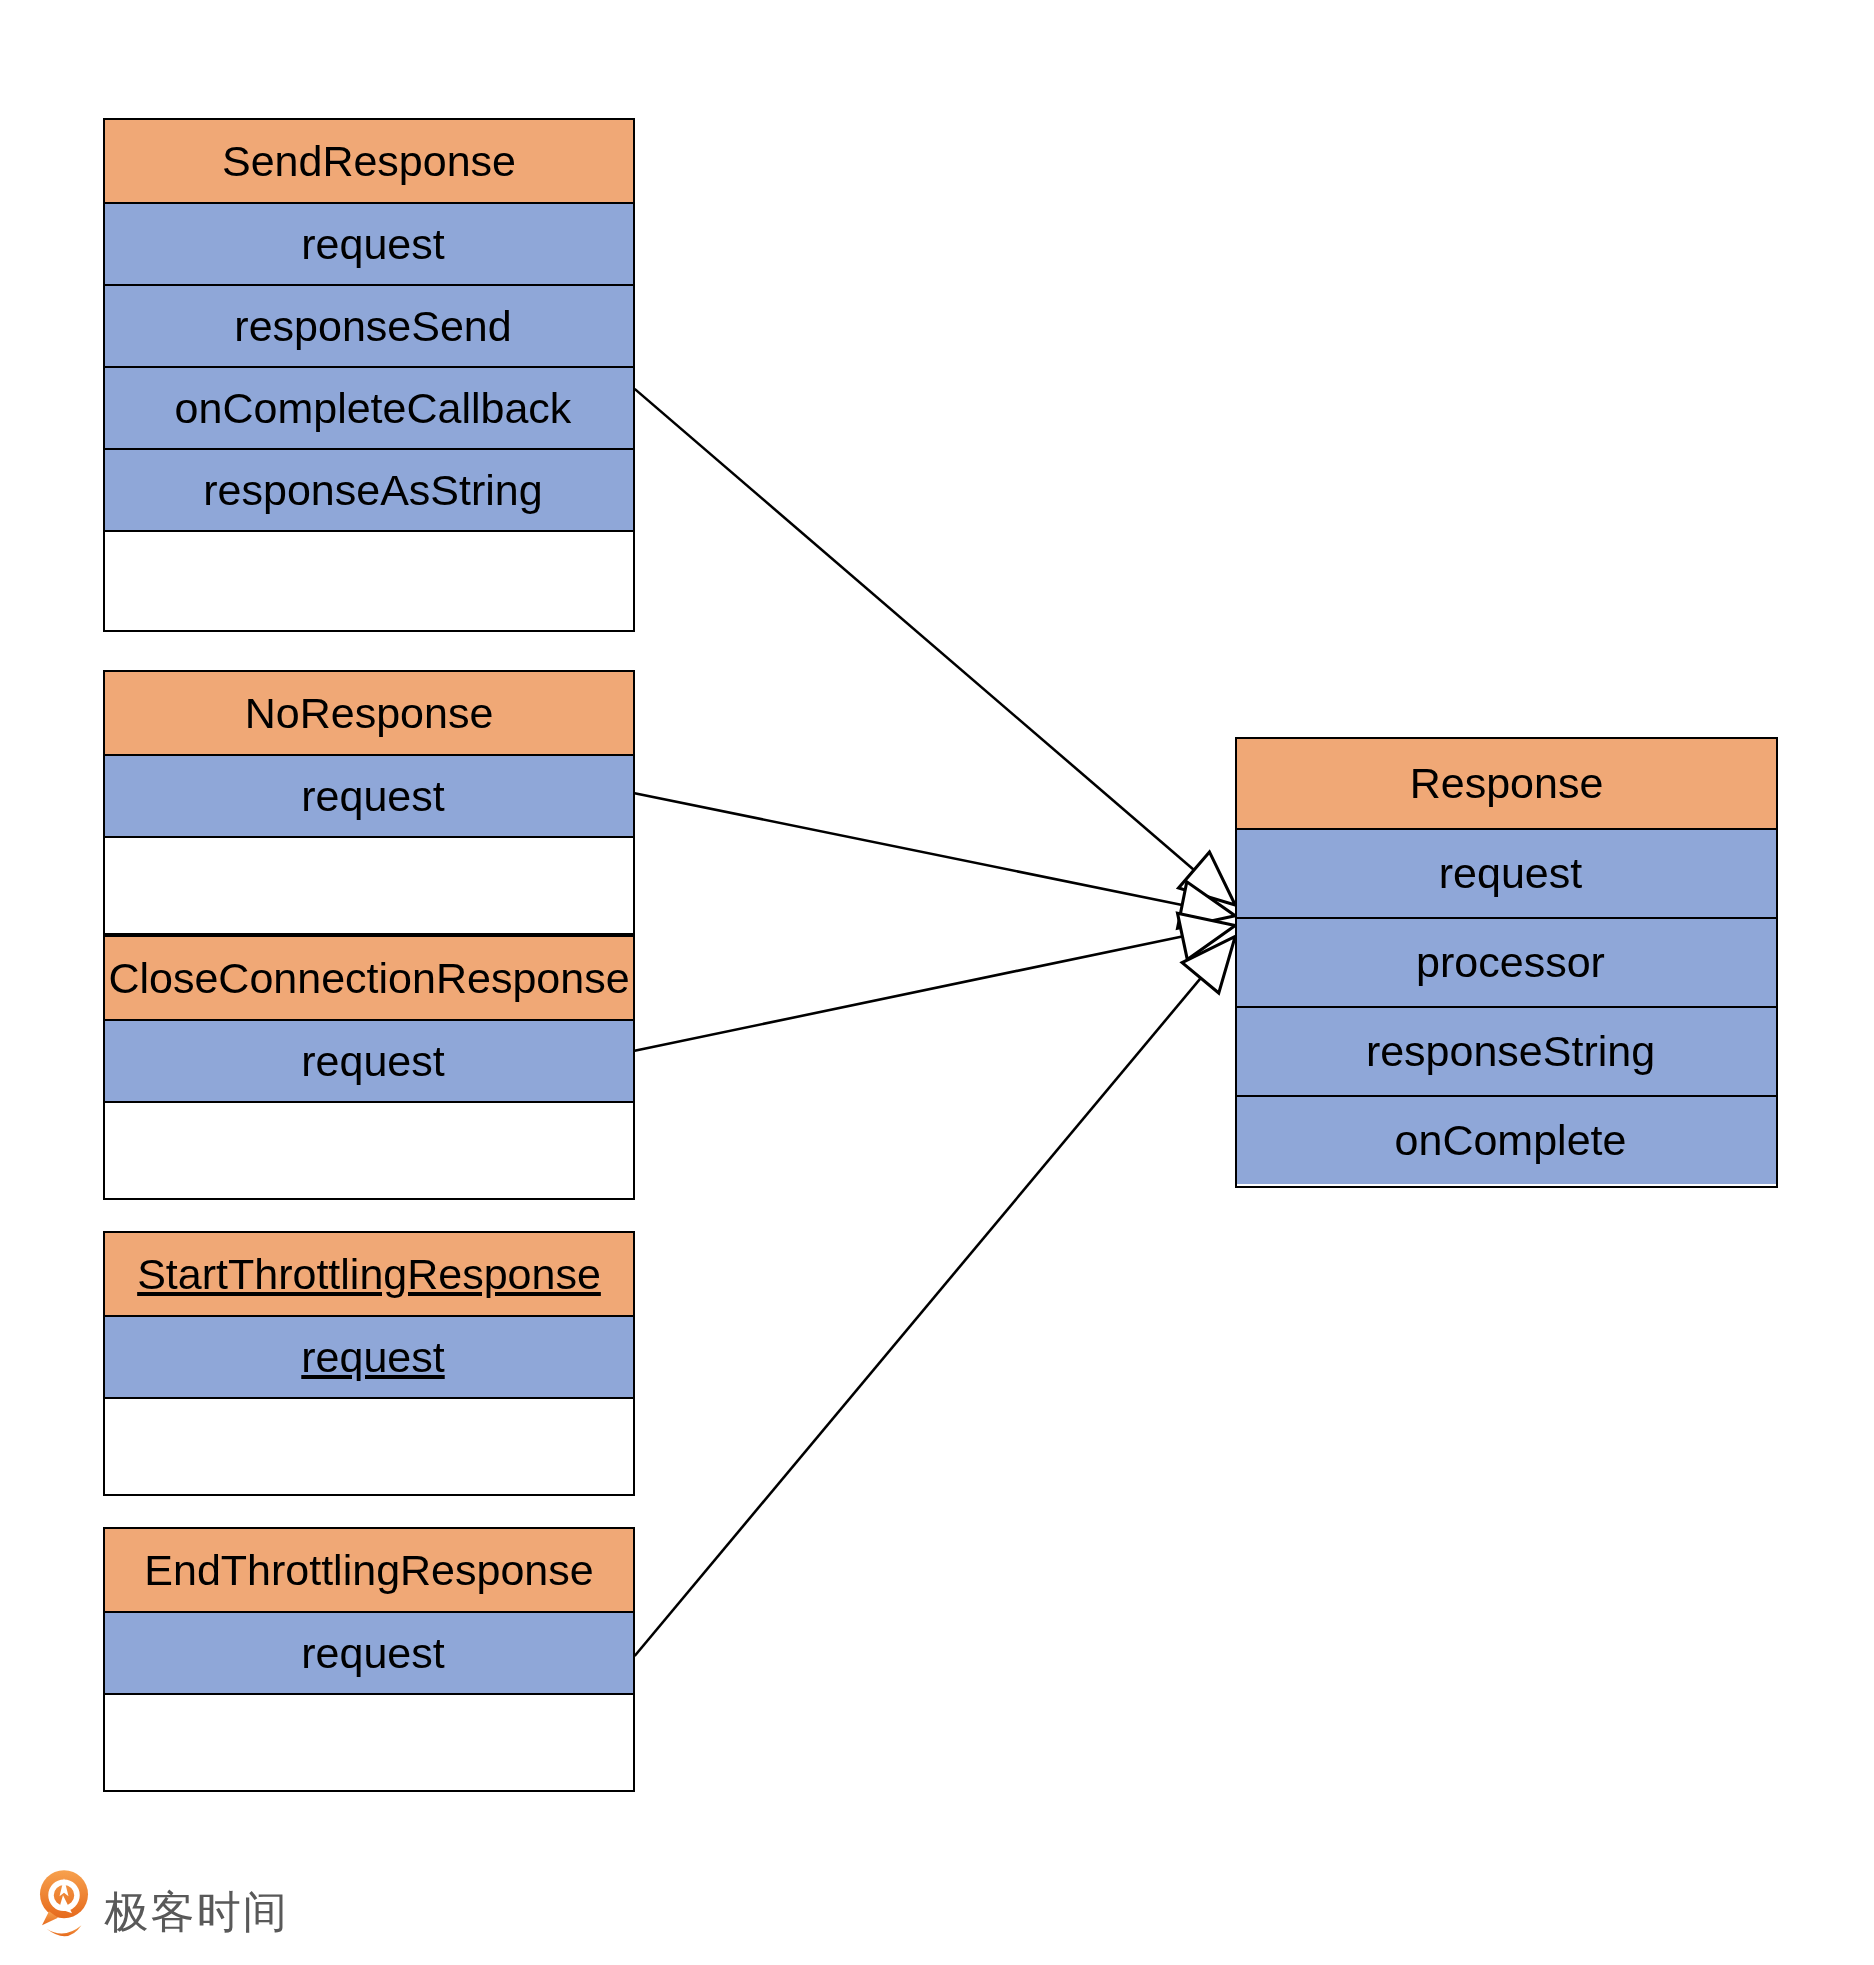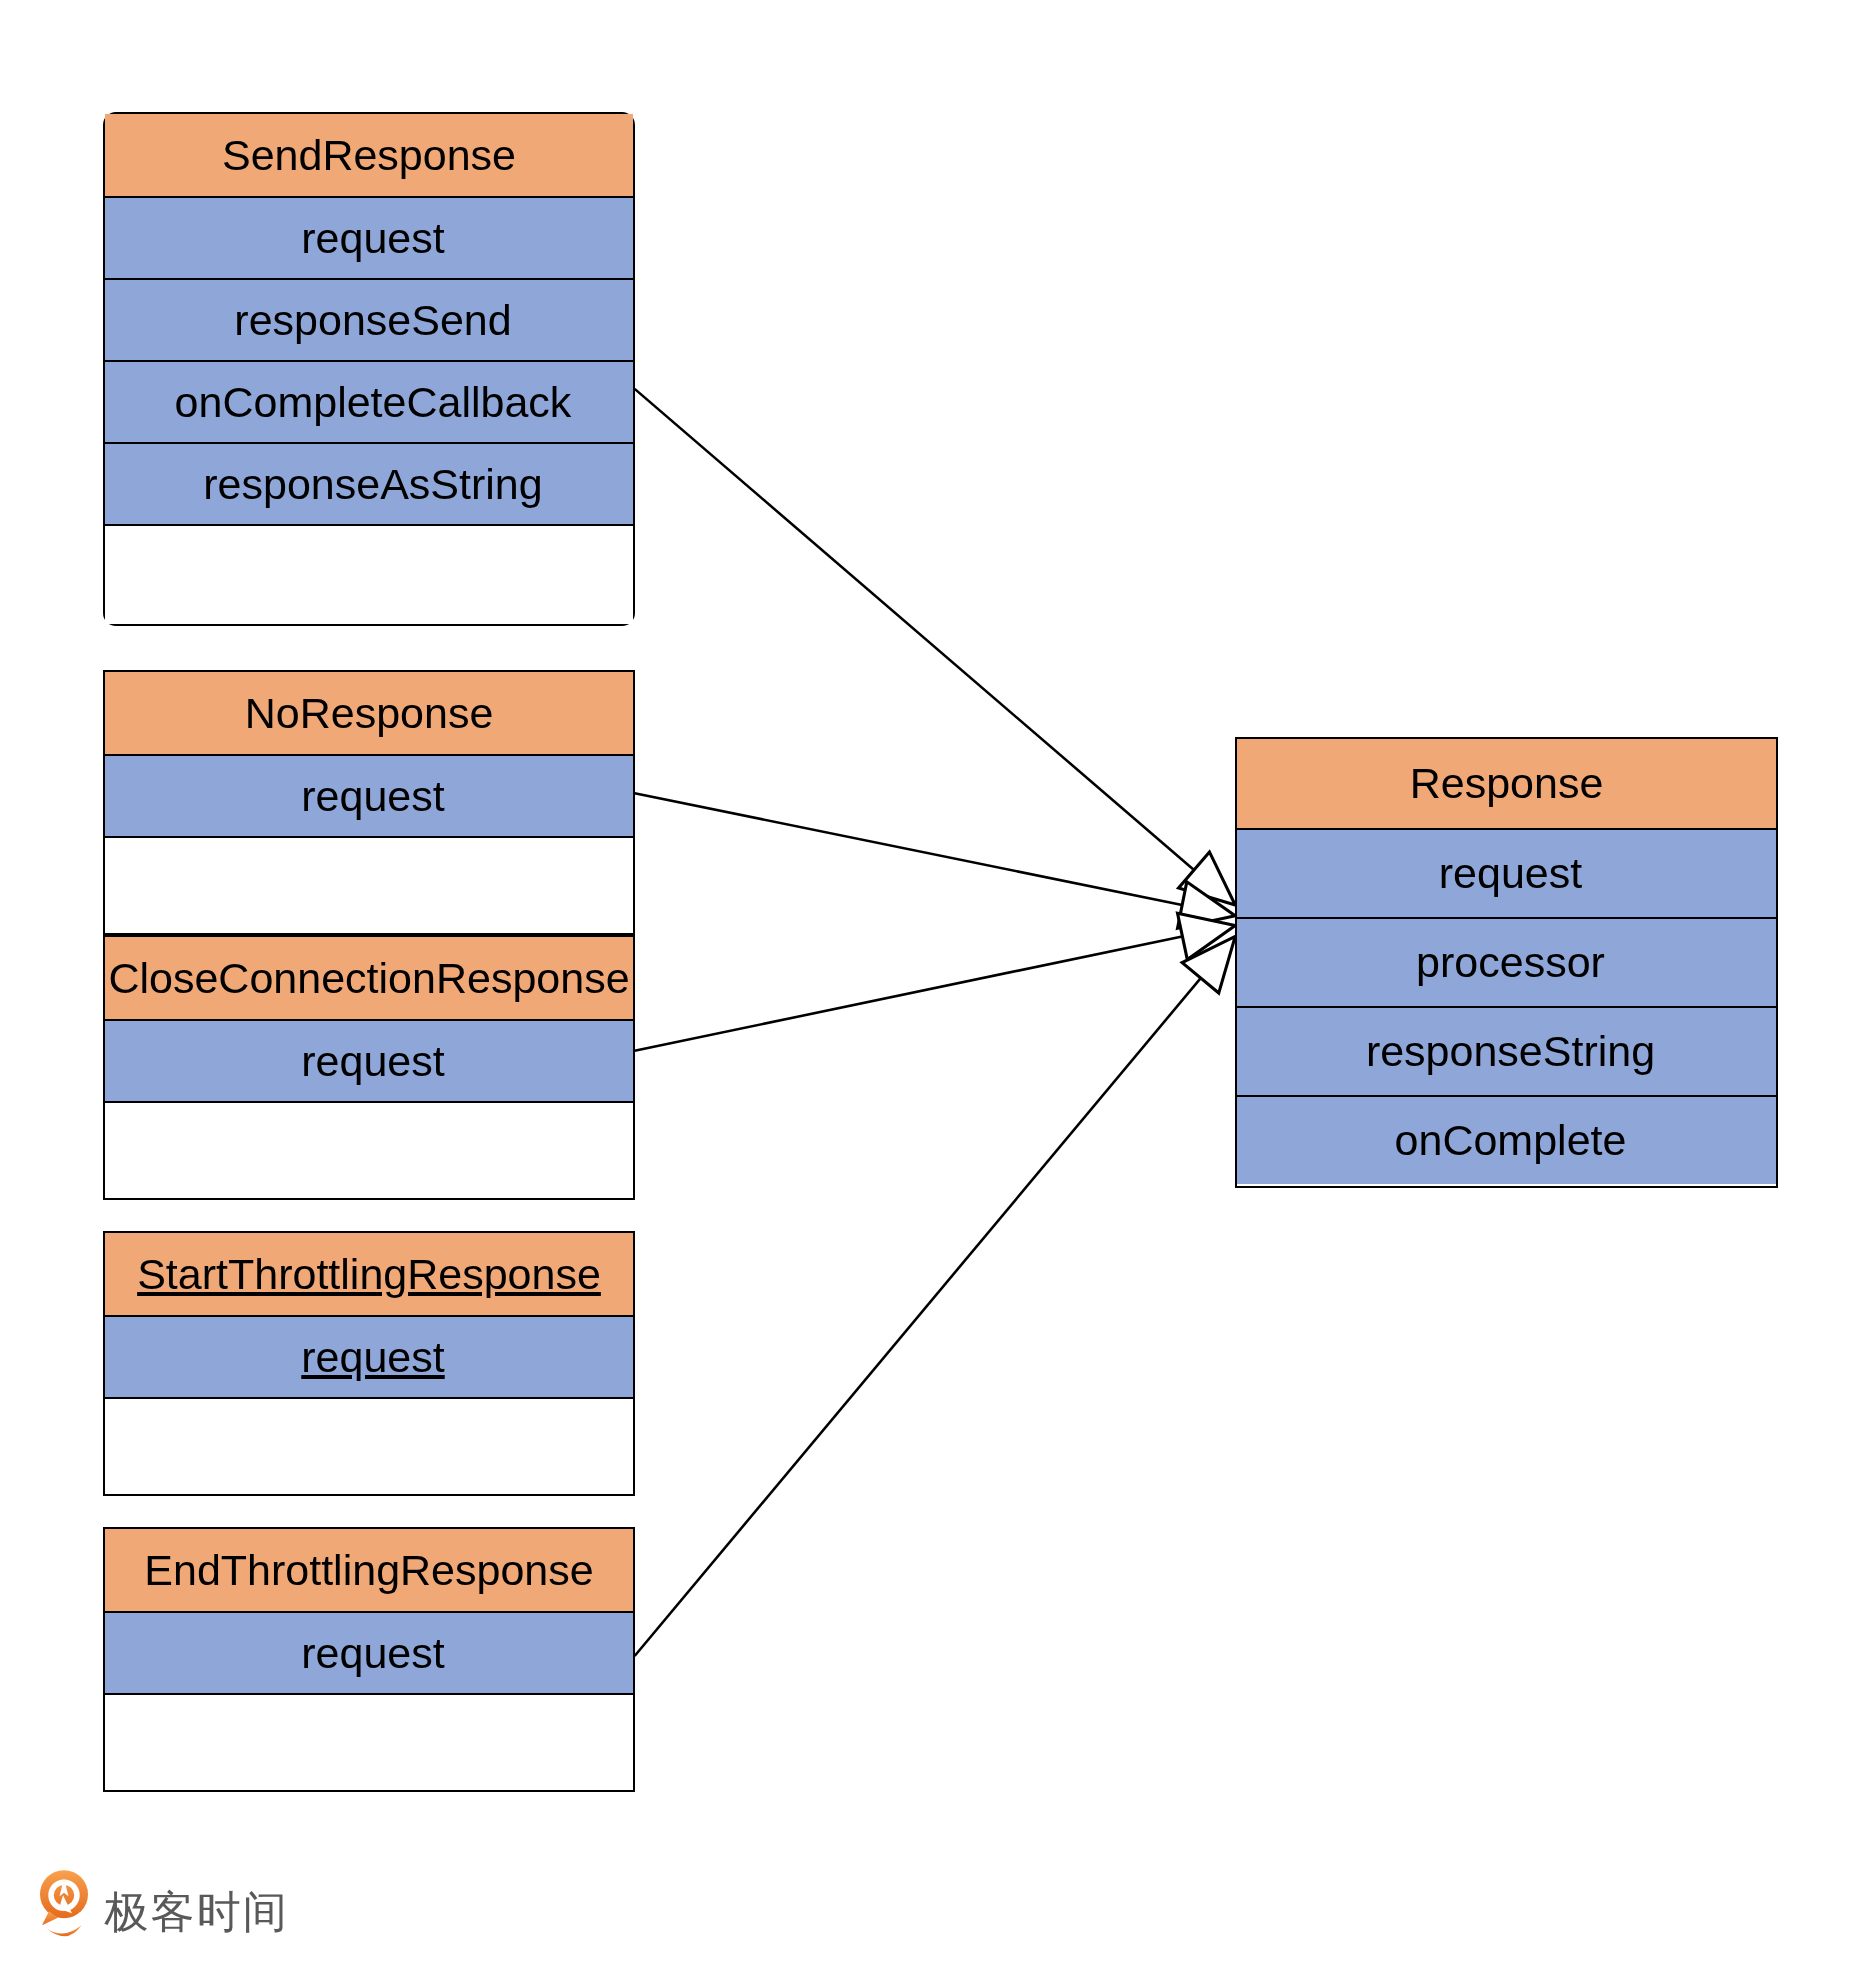--- a/index.html
+++ b/index.html
@@ -31,21 +31,21 @@
     box-sizing:border-box;
     white-space:nowrap;
   }
   .row + .row{border-top:2.1px solid var(--border,#000);padding-left:8px;}
   .hdr{background:var(--header-fill,#f0a876);}
   .attr{background:var(--attribute-fill,#8fa7d8);}
   .empty{flex:1 1 auto;background:var(--empty-fill,#ffffff);}
   .uml .hdr,.uml .attr{height:82px;}
   #box-response .hdr,#box-response .attr{height:89px;}
 
-  #box-send    {left:103px; top:112px;  width:532px; height:514px;border-radius:13px;}
+  #box-send    {left:103px; top:118px;  width:532px; height:514px;}
   #box-no      {left:103px; top:639px; width:532px; height:265px;margin-top:31px;}
   #box-close   {left:103px; top:935px; width:532px; height:265px;text-align:center;}
   #box-start   {left:103px; top:1231px; width:532px; height:265px;text-decoration:underline;}
   #box-end     {left:103px; top:1527px; width:532px; height:265px;}
   #box-response{left:1235px;top:737px; width:543px; height:451px;}
 
   
   svg.wires{
     position:absolute;
     left:0;top:0;

